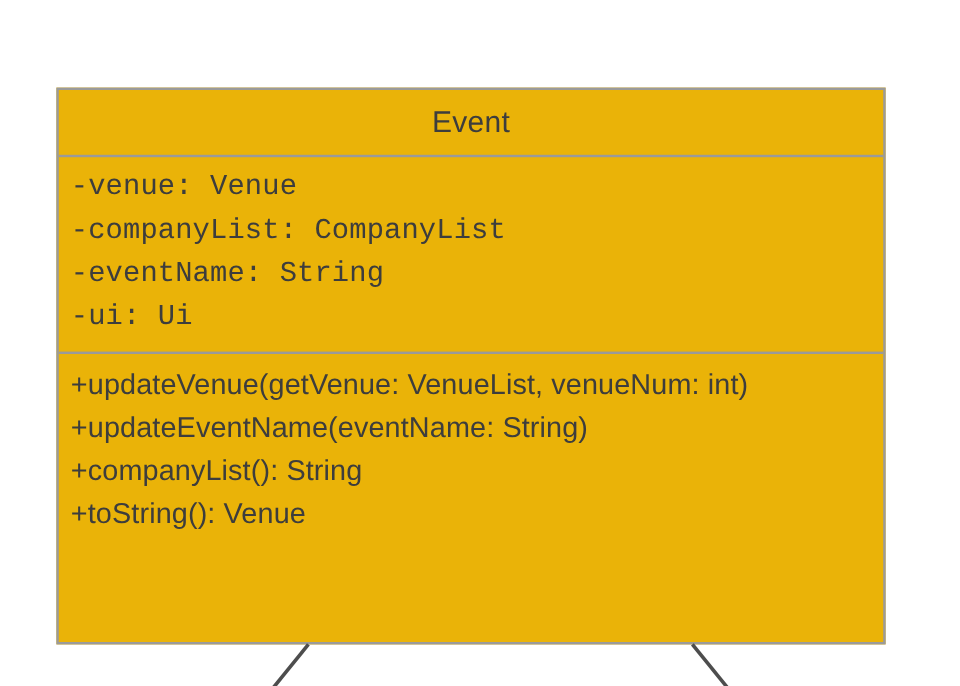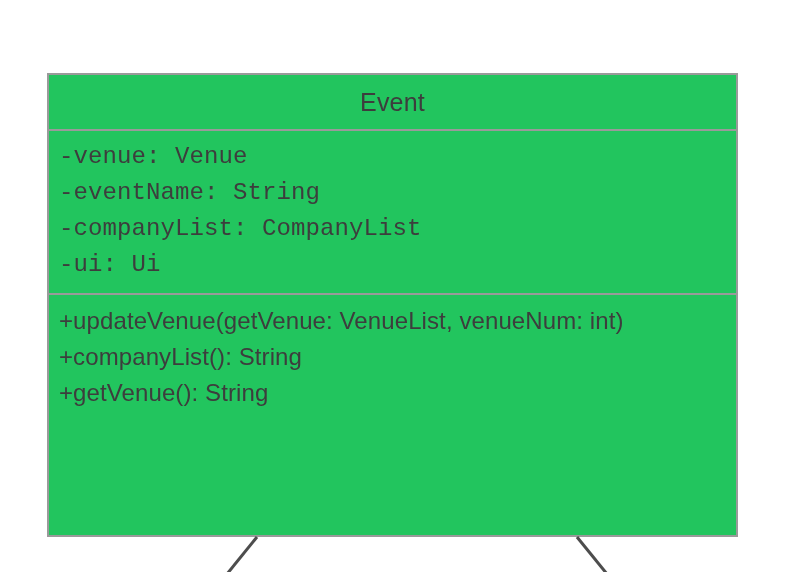--- a/index.html
+++ b/index.html
@@ -22,21 +22,21 @@
     width: 800px;
     height: 572px;
   }
 
   .uml-class {
     position: absolute;
     left: 47px;
     top: 73px;
     width: 691px;
     height: 464px;
-    background: #22c55e;
+    background: #eab308;
     border: 2px solid #9a9a9a;
     box-sizing: border-box;
   }
 
   .uml-name-compartment {
     height: 56px;
     border-bottom: 2px solid #9a9a9a;
     display: flex;
     align-items: center;
     justify-content: center;
@@ -84,29 +84,30 @@
 <div id="canvas">
 
   <div class="uml-class">
 
     <div class="uml-name-compartment">
       <div class="uml-class-name">Event</div>
     </div>
 
     <div class="uml-attributes-compartment">
       <div class="uml-member">-venue: Venue</div>
+      <div class="uml-member">-companyList: CompanyList</div>
       <div class="uml-member">-eventName: String</div>
-      <div class="uml-member">-companyList: CompanyList</div>
       <div class="uml-member">-ui: Ui</div>
     </div>
 
     <div class="uml-operations-compartment">
       <div class="uml-member">+updateVenue(getVenue: VenueList, venueNum: int)</div>
+      <div class="uml-member">+updateEventName(eventName: String)</div>
       <div class="uml-member">+companyList(): String</div>
-      <div class="uml-member">+getVenue(): String</div>
+      <div class="uml-member">+toString(): Venue</div>
     </div>
 
   </div>
 
   <svg class="assoc-svg" viewBox="0 0 800 572">
     <line x1="257" y1="537" x2="227" y2="574" stroke="#4d4d4d" stroke-width="3"></line>
     <line x1="577" y1="537" x2="607" y2="574" stroke="#4d4d4d" stroke-width="3"></line>
   </svg>
 
 </div>

